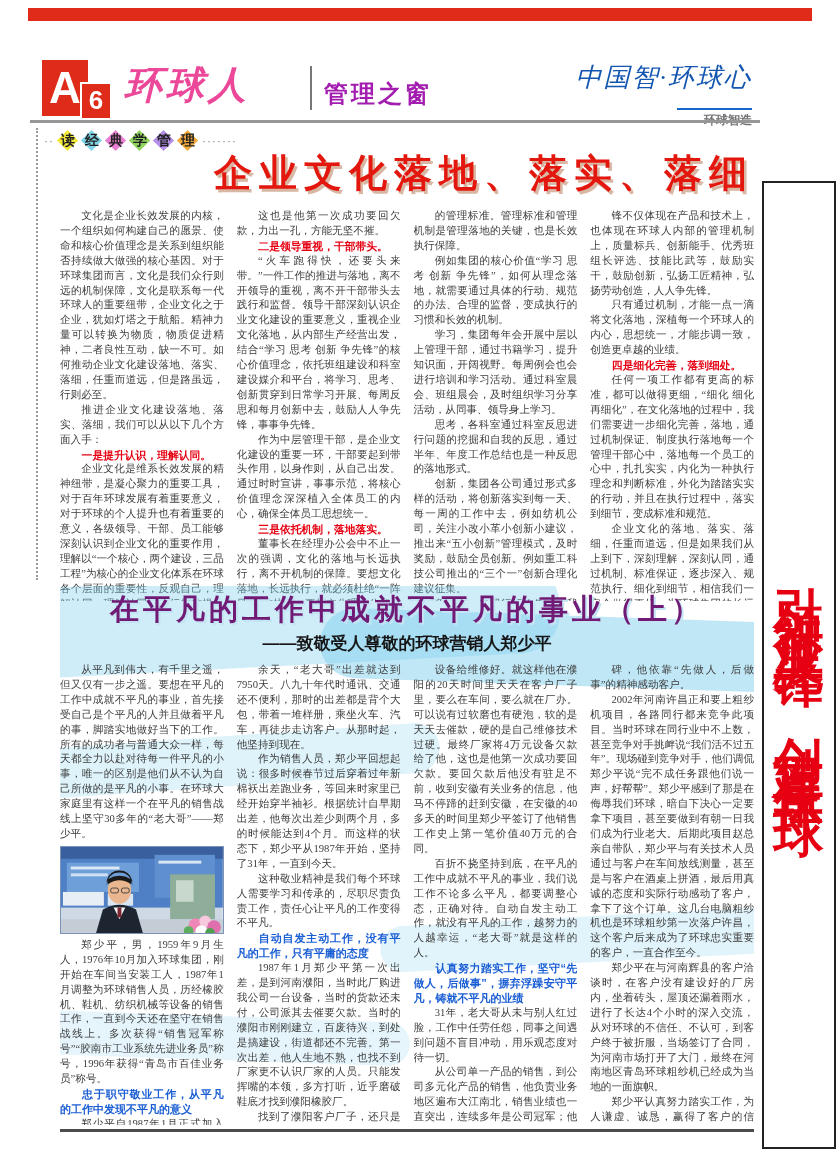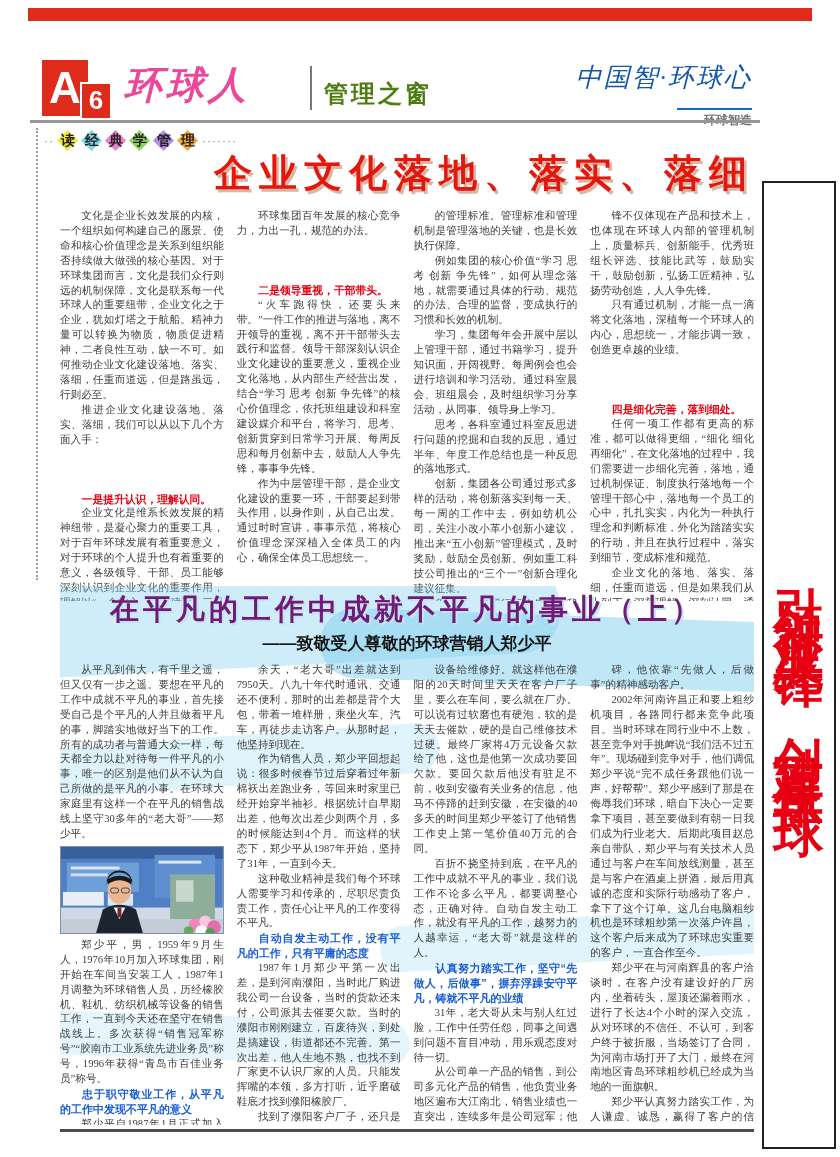--- a/index.html
+++ b/index.html
@@ -10,21 +10,21 @@
   
   .header{position:absolute;left:42px;top:58px;width:720px;height:60px;}
   .a6logo{position:absolute;left:0;top:2px;width:66px;height:56px;}
   .a6-a{position:absolute;left:0;top:0;width:46px;height:56px;background:#df2b1a;color:#fff;
         font-family:"Liberation Sans",sans-serif;font-weight:bold;font-size:44px;line-height:56px;text-align:center;}
   .a6-6{position:absolute;left:38px;top:22px;width:28px;height:34px;background:#df2b1a;color:#fff;border:2px solid #fff;
         font-family:"Liberation Sans",sans-serif;font-weight:bold;font-size:26px;line-height:32px;text-align:center;}
   .paper-name{position:absolute;left:82px;top:2px;font-size:38px;font-weight:bold;color:#ec4899;
         font-style:italic;letter-spacing:4px;}
   .hdr-divider{position:absolute;left:268px;top:8px;width:2px;height:44px;background:#777;}
-  .section-name{position:absolute;left:282px;top:20px;font-size:24px;font-weight:bold;color:#4d7c0f;letter-spacing:3px;}
+  .section-name{position:absolute;left:282px;top:20px;font-size:24px;font-weight:bold;color:#a21caf;letter-spacing:3px;}
   .slogan{position:absolute;right:10px;top:2px;text-align:right;}
   .slogan-main{font-size:26px;font-weight:normal;font-style:italic;color:#1356b0;letter-spacing:2px;}
   .slogan-sub{margin-top:13px;font-size:12px;color:#737373;font-weight:bold;border-top:2px solid #1568c8;
         display:inline-block;padding-top:2px;}
   .hdr-rule{position:absolute;left:30px;top:120px;width:730px;height:3px;background:#979797;}
   
   .tagstrip{position:absolute;left:44px;top:129px;height:24px;display:flex;align-items:center;gap:3px;
         font-family:"Liberation Sans",sans-serif;}
   .tagchar{position:relative;width:22px;height:22px;display:inline-block;}
   .tagchar i{position:absolute;left:3px;top:3px;width:15px;height:15px;transform:rotate(45deg);display:block;}
@@ -32,21 +32,21 @@
   .tagdots{color:#888;font-size:12px;letter-spacing:1px;}
   .dotline-left{position:absolute;left:36px;top:128px;width:0;height:452px;border-left:2px dotted #9a9a9a;}
   
   .article1-wrap{position:absolute;left:60px;top:142px;width:694px;}
   .a1-title{text-align:right;font-size:38px;font-weight:bold;color:#e3170d;letter-spacing:7px;
         text-shadow:2.5px 2.5px 0 #d8b8a4;margin:6px 0 10px 0;}
   .cols{display:flex;gap:13px;}
   .article1-wrap .col{flex:1;height:392px;overflow:hidden;text-align:justify;}
   .para{font-size:10.6px;line-height:14.9px;text-indent:2em;color:#3d3d3d;}
   .sub{font-size:10.8px;line-height:14.9px;text-indent:2em;font-weight:bold;}
-  .sub.article1{color:#e60012;margin-top:44px;}
+  .sub.article1{color:#e60012;}
   .sub.article2{color:#1a5ed4;font-family:"Liberation Sans",sans-serif;font-size:11px;}
   
   .article2-wrap{position:absolute;left:60px;top:586px;width:694px;border-bottom:3px solid #4c4c4c;
         padding-bottom:4px;overflow:hidden;}
   .band{position:absolute;background:rgba(130,208,238,0.38);border-radius:40px;z-index:0;}
   .b1{left:-60px;top:-10px;width:560px;height:90px;transform:rotate(-3deg);}
   .b2{left:260px;top:30px;width:520px;height:70px;transform:rotate(2deg);background:rgba(130,208,238,0.5);}
   .b3{left:-40px;top:150px;width:420px;height:50px;transform:rotate(-4deg);background:rgba(150,216,240,0.30);}
   .b4{left:320px;top:330px;width:430px;height:46px;transform:rotate(-3deg);background:rgba(150,216,240,0.28);}
   .b5{left:-30px;top:430px;width:380px;height:44px;transform:rotate(2deg);background:rgba(150,216,240,0.25);}
@@ -122,21 +122,21 @@
   <div class="article1-wrap">
     <div class="a1-title">企业文化落地、落实、落细</div>
     <div class="cols">
         <div class="col">
           <div class="para">文化是企业长效发展的内核，一个组织如何构建自己的愿景、使命和核心价值理念是关系到组织能否持续做大做强的核心基因。对于环球集团而言，文化是我们众行则远的机制保障，文化是联系每一代环球人的重要纽带，企业文化之于企业，犹如灯塔之于航船。精神力量可以转换为物质，物质促进精神，二者良性互动，缺一不可。如何推动企业文化建设落地、落实、落细，任重而道远，但是路虽远，行则必至。</div>
           <div class="para">推进企业文化建设落地、落实、落细，我们可以从以下几个方面入手：</div>
           <div class="sub article1">一是提升认识，理解认同。</div>
           <div class="para">企业文化是维系长效发展的精神纽带，是凝心聚力的重要工具，对于百年环球发展有着重要意义，对于环球的个人提升也有着重要的意义，各级领导、干部、员工能够深刻认识到企业文化的重要作用，理解以“一个核心，两个建设，三品工程”为核心的企业文化体系在环球各个层面的重要性，反观自己，理解认同。理解认同是执行的前提，只有理解了，才能更好的认同，我们的企业文化体系每一项都是致力于人的提升，理解认同环球文化的环球人是</div>
         </div>
         <div class="col">
-          <div class="para">环球集团百年发展的核心竞争力，力出一孔，规范的办法。</div>
+          <div class="para">这也是他第一次成功要回欠款，力出一孔，方能无坚不摧。</div>
           <div class="sub article1">二是领导重视，干部带头。</div>
           <div class="para">“火车跑得快，还要头来带。”一件工作的推进与落地，离不开领导的重视，离不开干部带头去践行和监督。领导干部深刻认识企业文化建设的重要意义，重视企业文化落地，从内部生产经营出发，结合“学习 思考 创新 争先锋”的核心价值理念，依托班组建设和科室建设媒介和平台，将学习、思考、创新贯穿到日常学习开展、每周反思和每月创新中去，鼓励人人争先锋，事事争先锋。</div>
           <div class="para">作为中层管理干部，是企业文化建设的重要一环，干部要起到带头作用，以身作则，从自己出发。通过时时宣讲，事事示范，将核心价值理念深深植入全体员工的内心，确保全体员工思想统一。</div>
           <div class="sub article1">三是依托机制，落地落实。</div>
           <div class="para">董事长在经理办公会中不止一次的强调，文化的落地与长远执行，离不开机制的保障。要想文化落地，长远执行，就必须杜绝“一阵风”似的执行，要把文化理念分解，变成具体化可执行可操作</div>
         </div>
         <div class="col">
           <div class="para">的管理标准。管理标准和管理机制是管理落地的关键，也是长效执行保障。</div>
           <div class="para">例如集团的核心价值“学习 思考 创新 争先锋”，如何从理念落地，就需要通过具体的行动、规范的办法、合理的监督，变成执行的习惯和长效的机制。</div>
           <div class="para">学习，集团每年会开展中层以上管理干部，通过书籍学习，提升知识面，开阔视野。每周例会也会进行培训和学习活动。通过科室晨会、班组晨会，及时组织学习分享活动，从同事、领导身上学习。</div>

